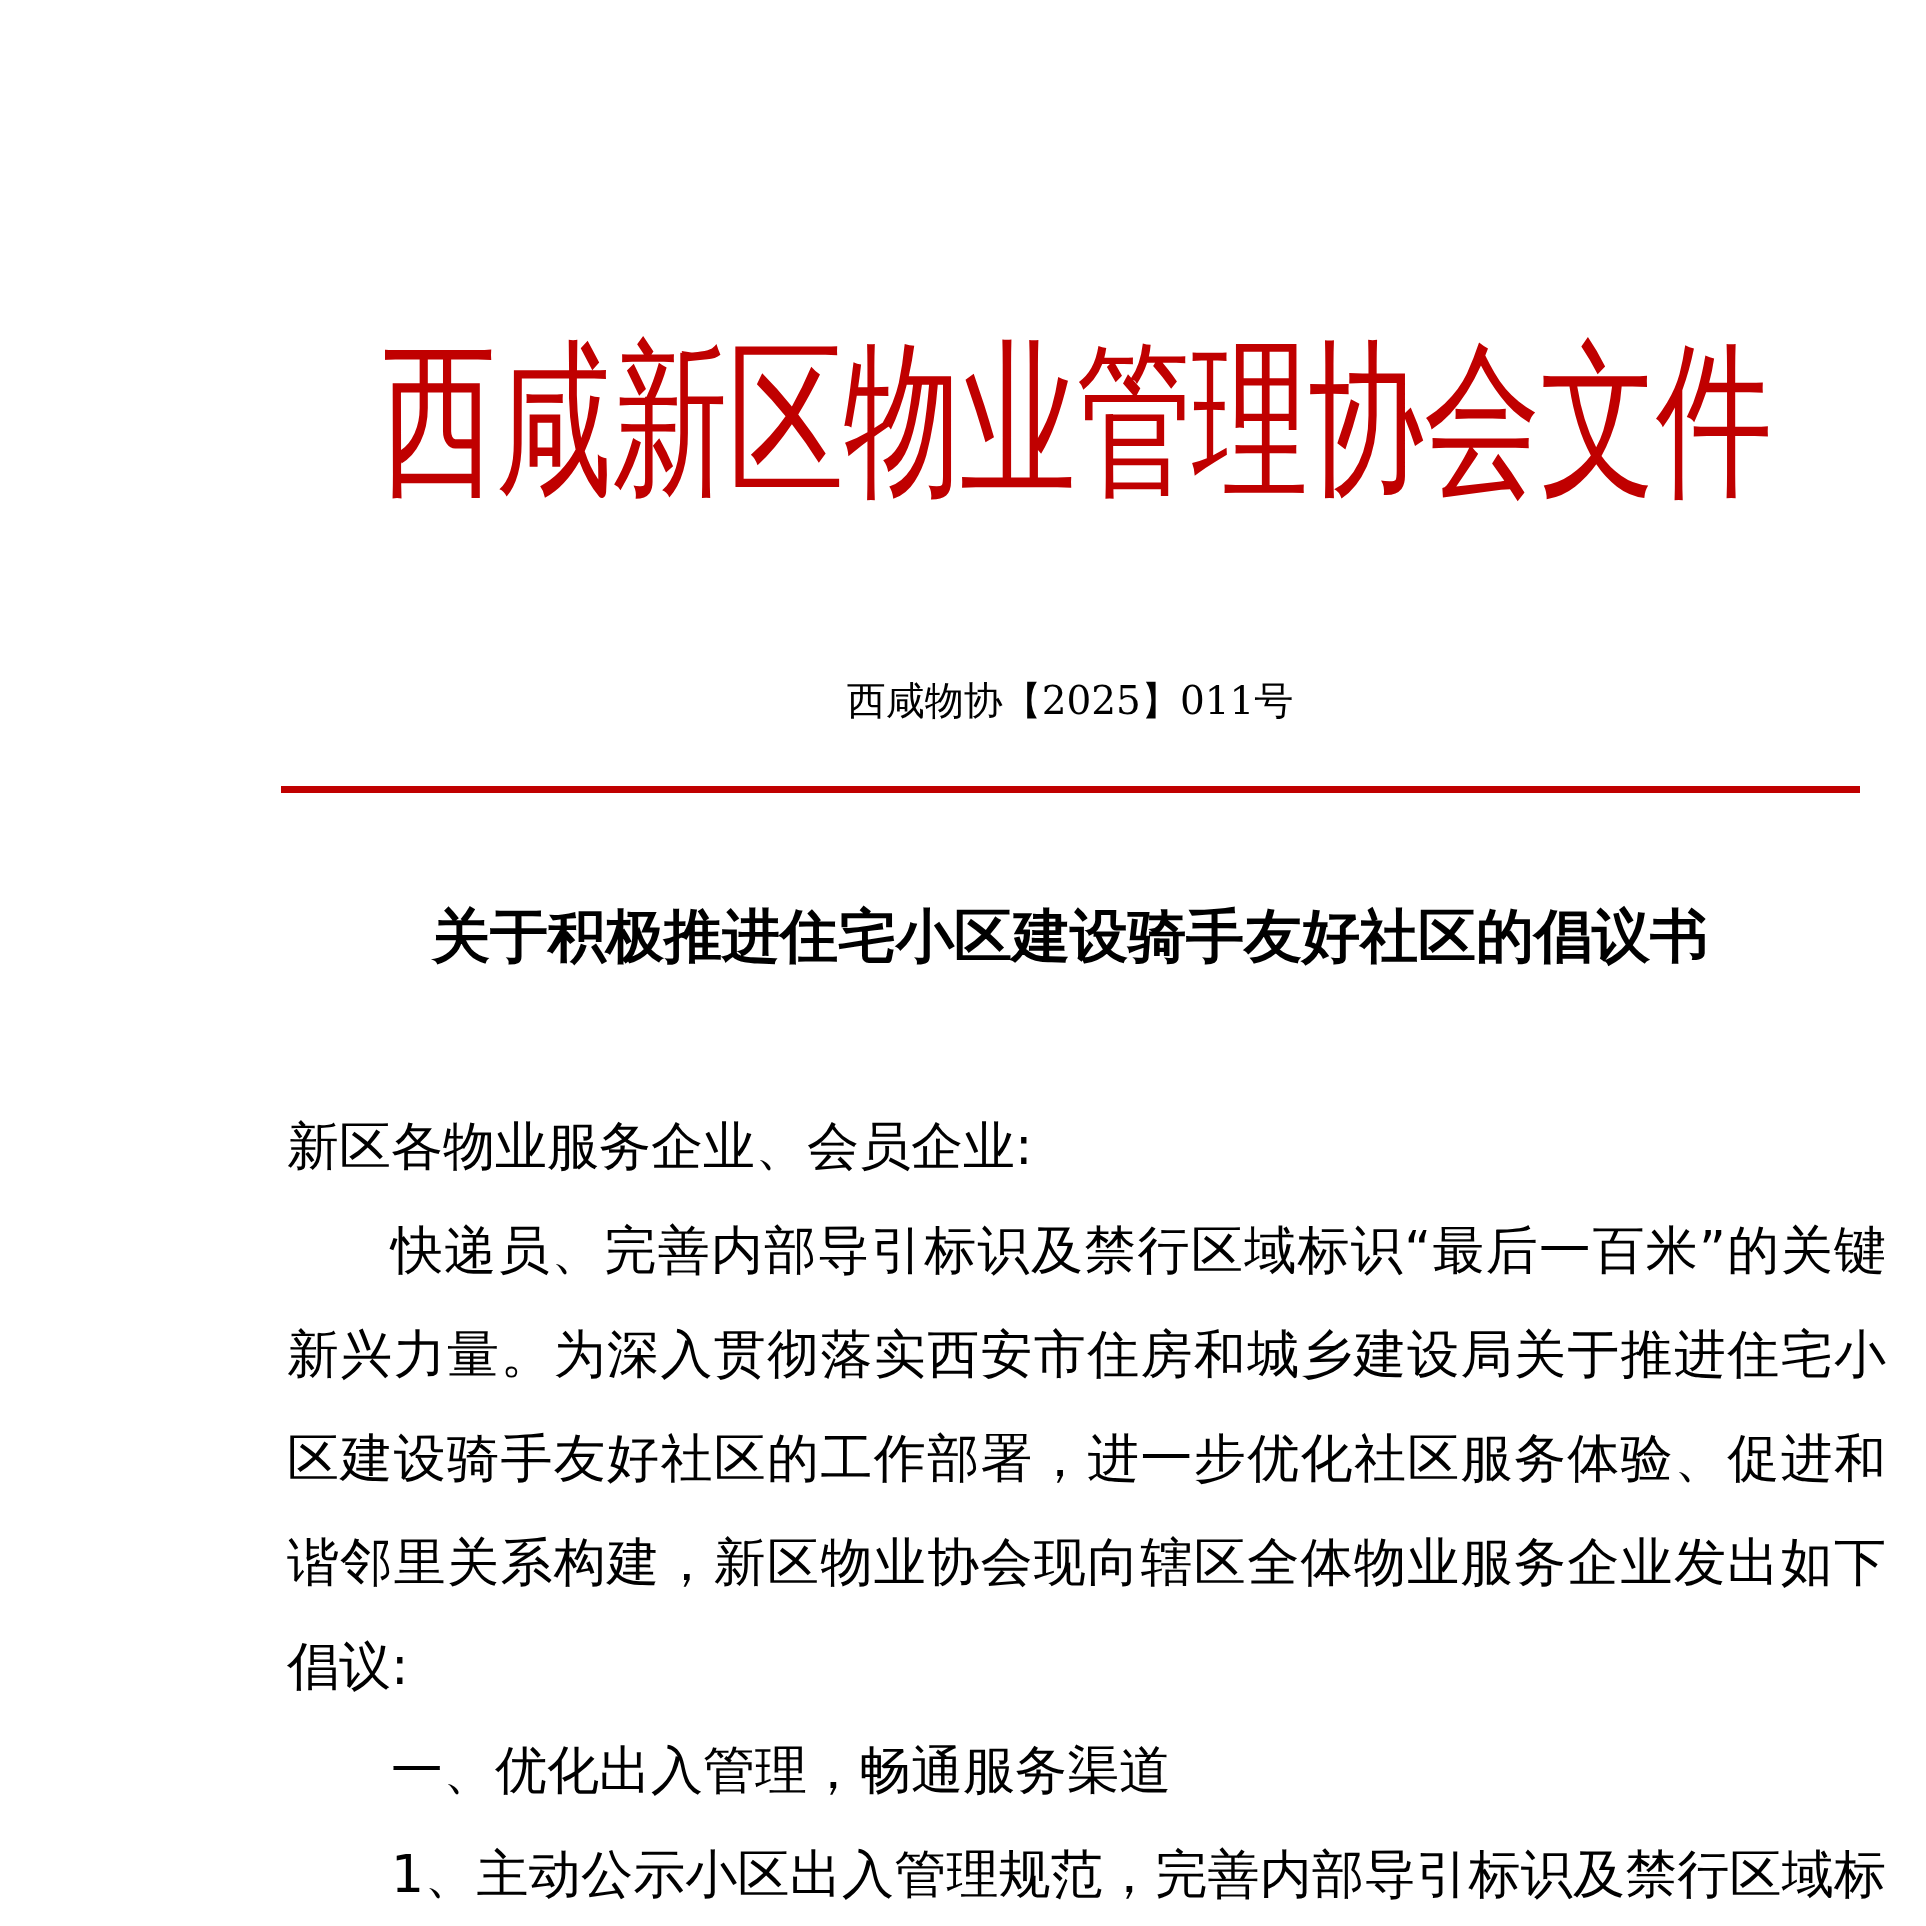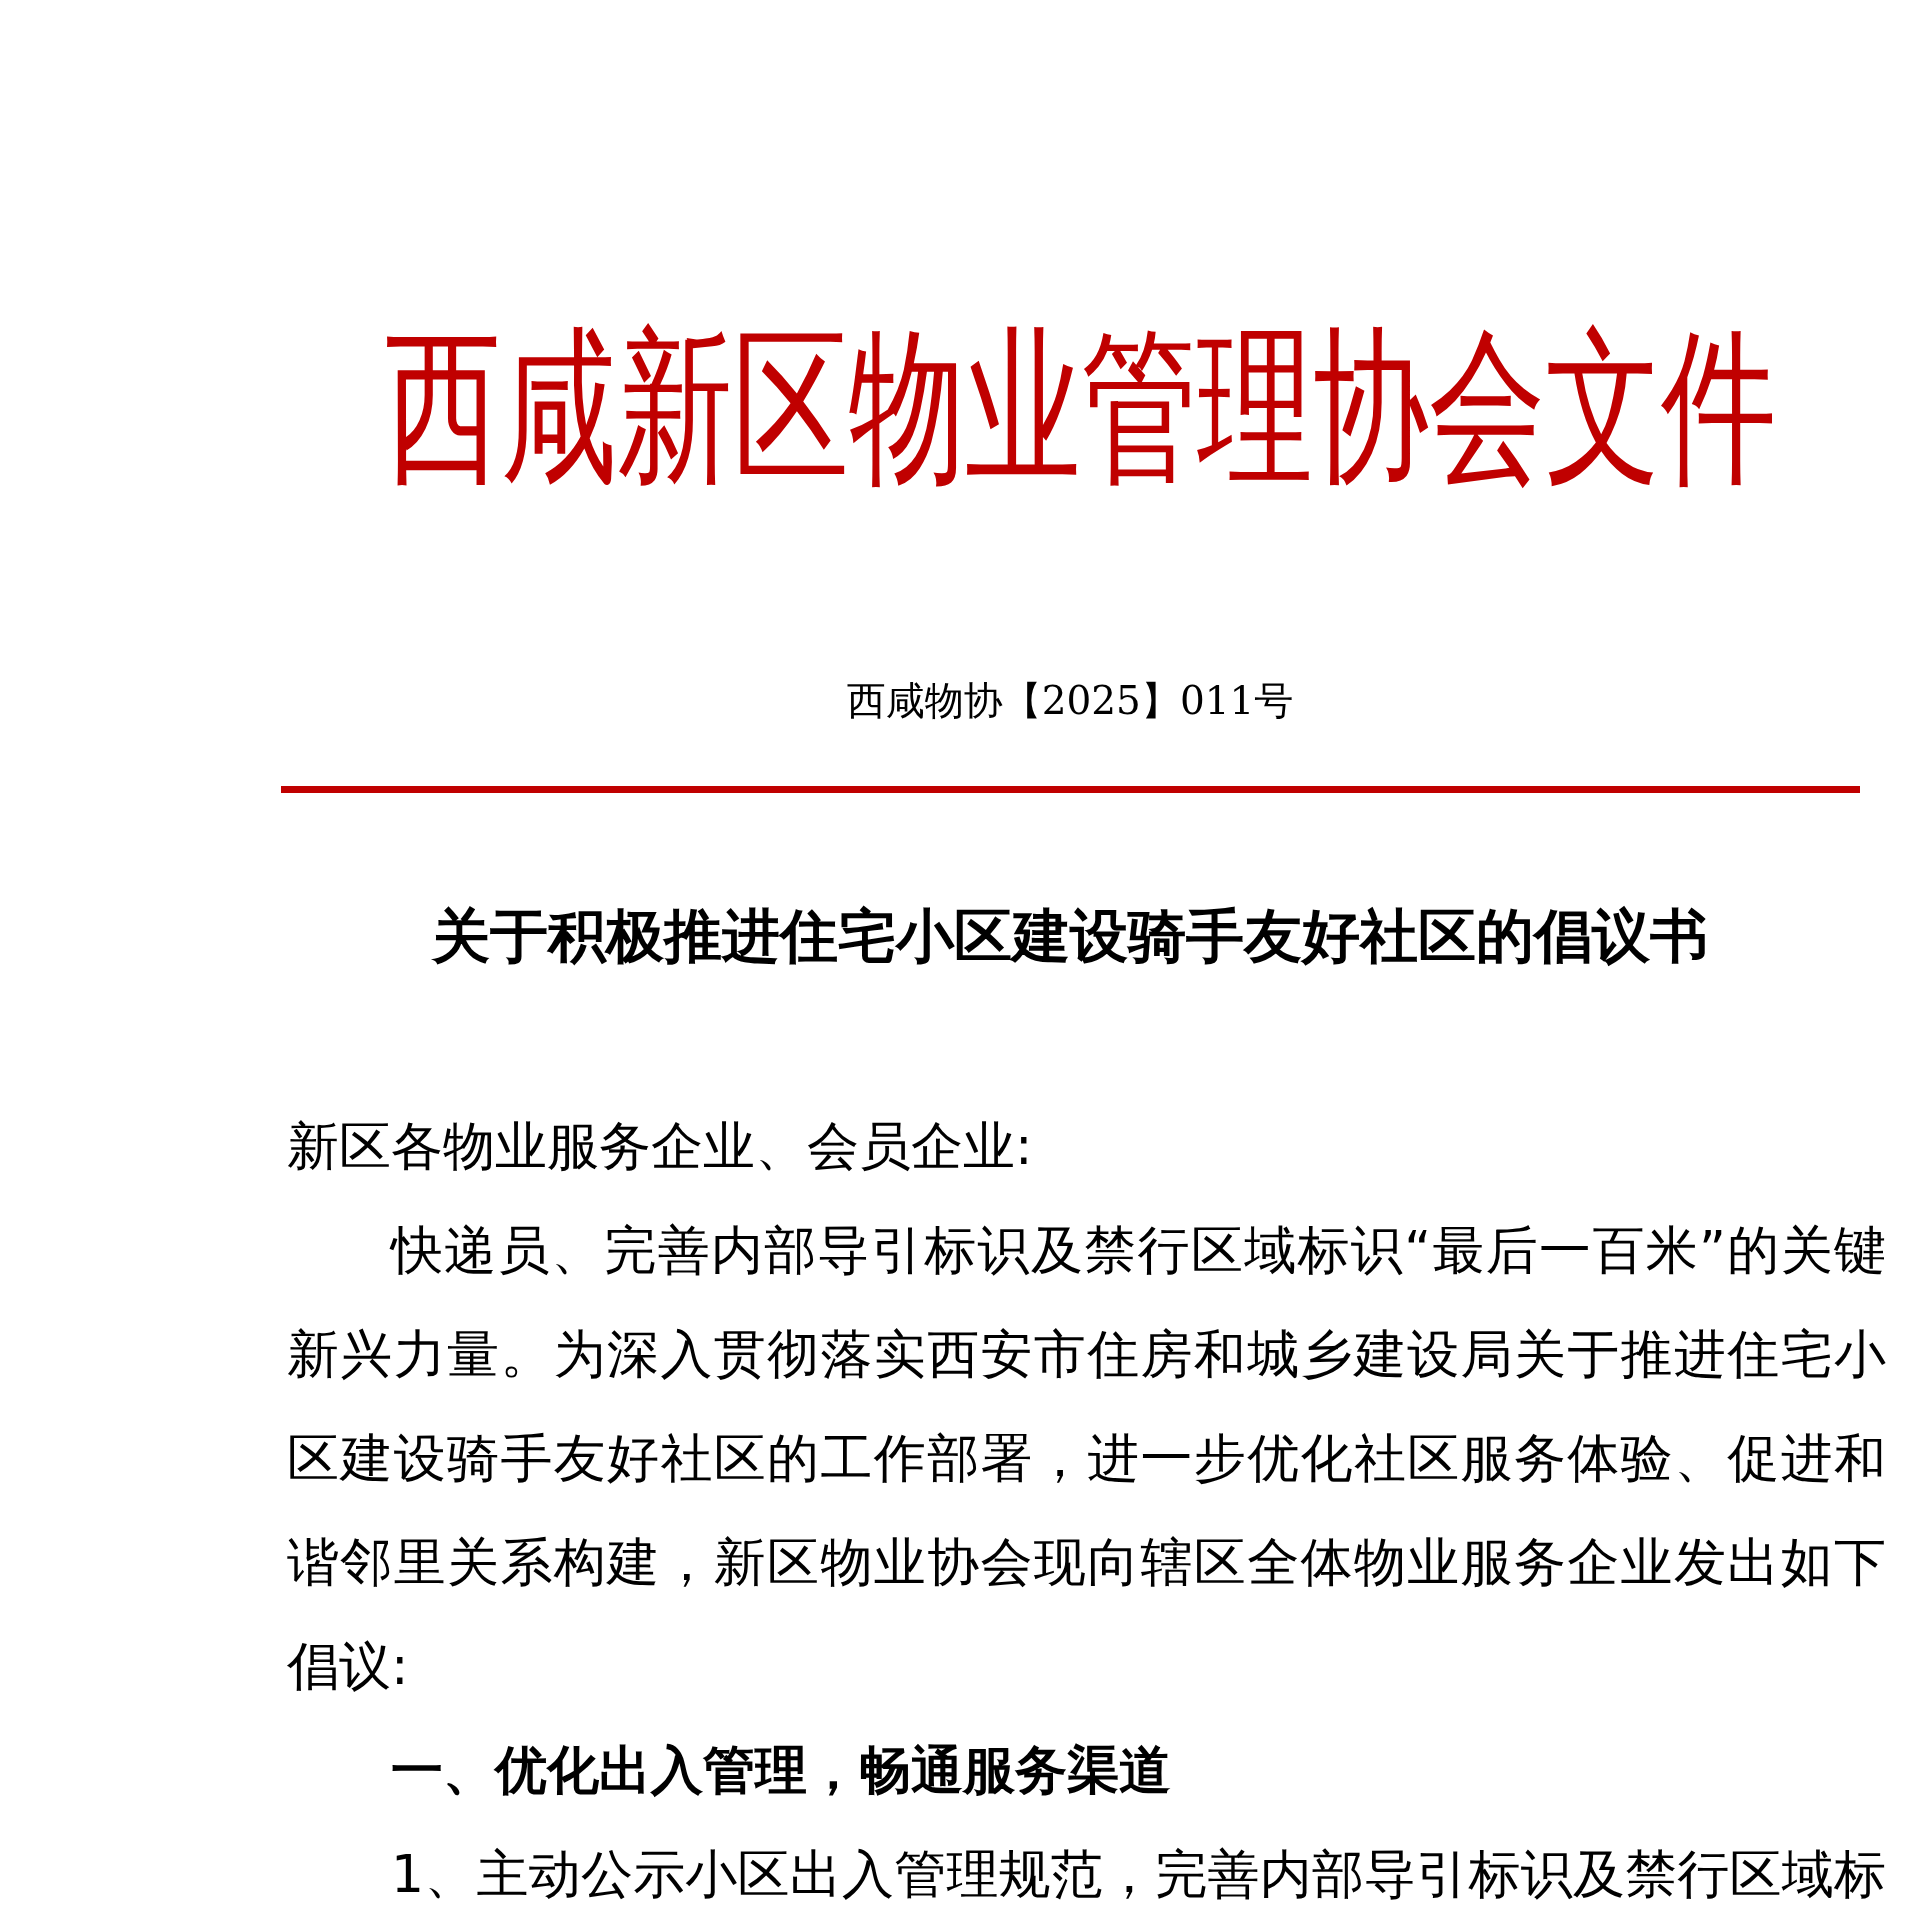--- a/index.html
+++ b/index.html
@@ -18,26 +18,26 @@
     .page {
       position: absolute;
       left: 0; top: 0;
       width: 2140px;
       height: 3027px;
       background: #ffffff;
     }
     .masthead {
       position: absolute;
       left: 385px;
-      top: 283px;
+      top: 296px;
       width: 1387px;
       height: 247px;
       display: flex;
       align-items: center;
-      justify-content: flex-start;
+      justify-content: flex-end;
       overflow: hidden;
     }
     .masthead-text {
       display: inline-block;
       font-family: "DejaVu Serif", "Liberation Serif", serif;
       font-size: 116px;
       line-height: 1;
       color: #c00000;
       letter-spacing: 0;
       white-space: nowrap;
@@ -88,21 +88,21 @@
     .body p {
       margin: 0;
       text-align: justify;
       text-align-last: left;
     }
     .body p.indent {
       text-indent: 2em;
     }
     .body p.heading {
       text-indent: 2em;
-      font-weight: bold;
+      font-weight: normal;
     }
   </style>
 </head>
 <body>
 
 <div class="page">
 
   <div class="masthead">
     <span class="masthead-text">西咸新区物业管理协会文件</span>
   </div>

